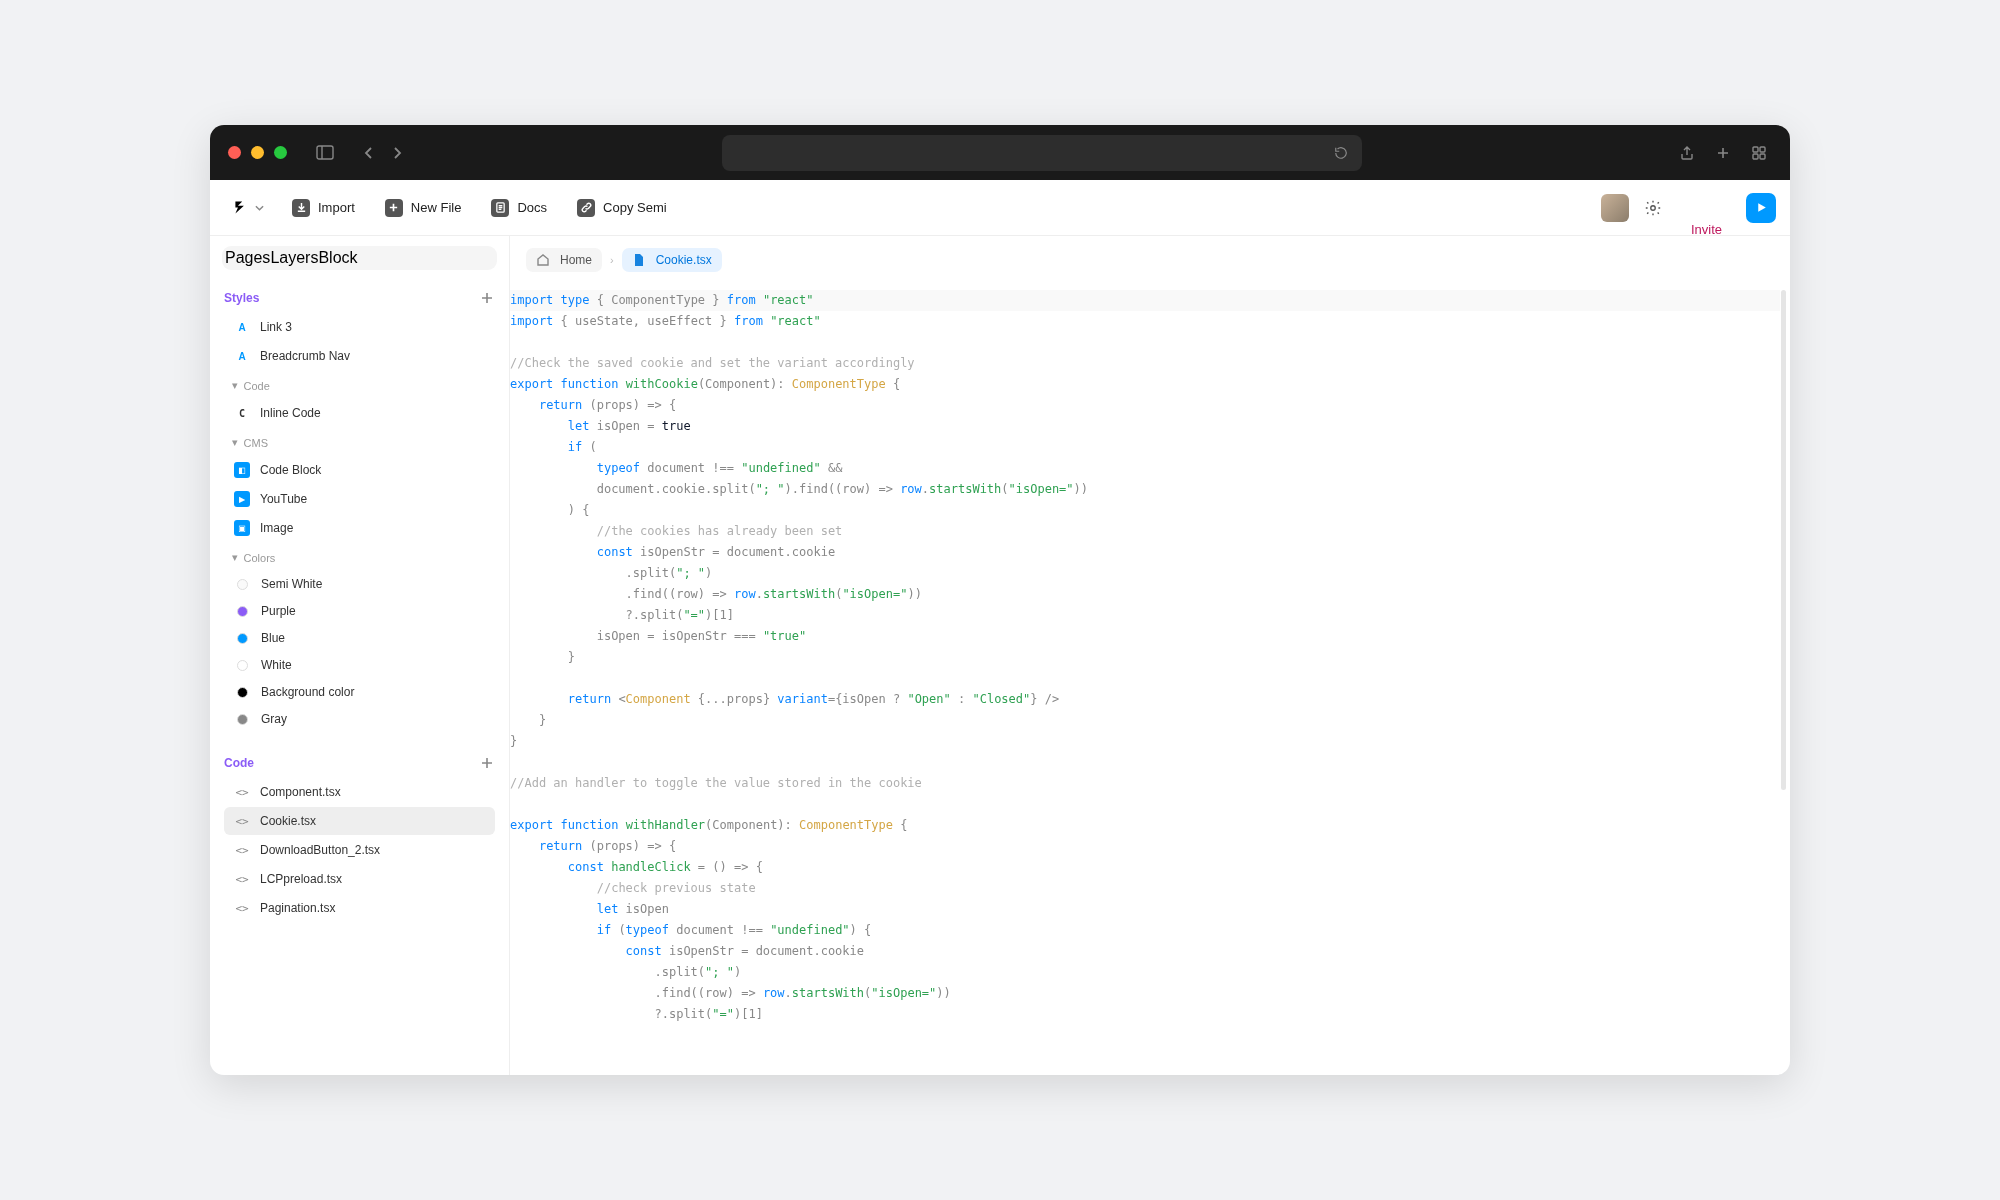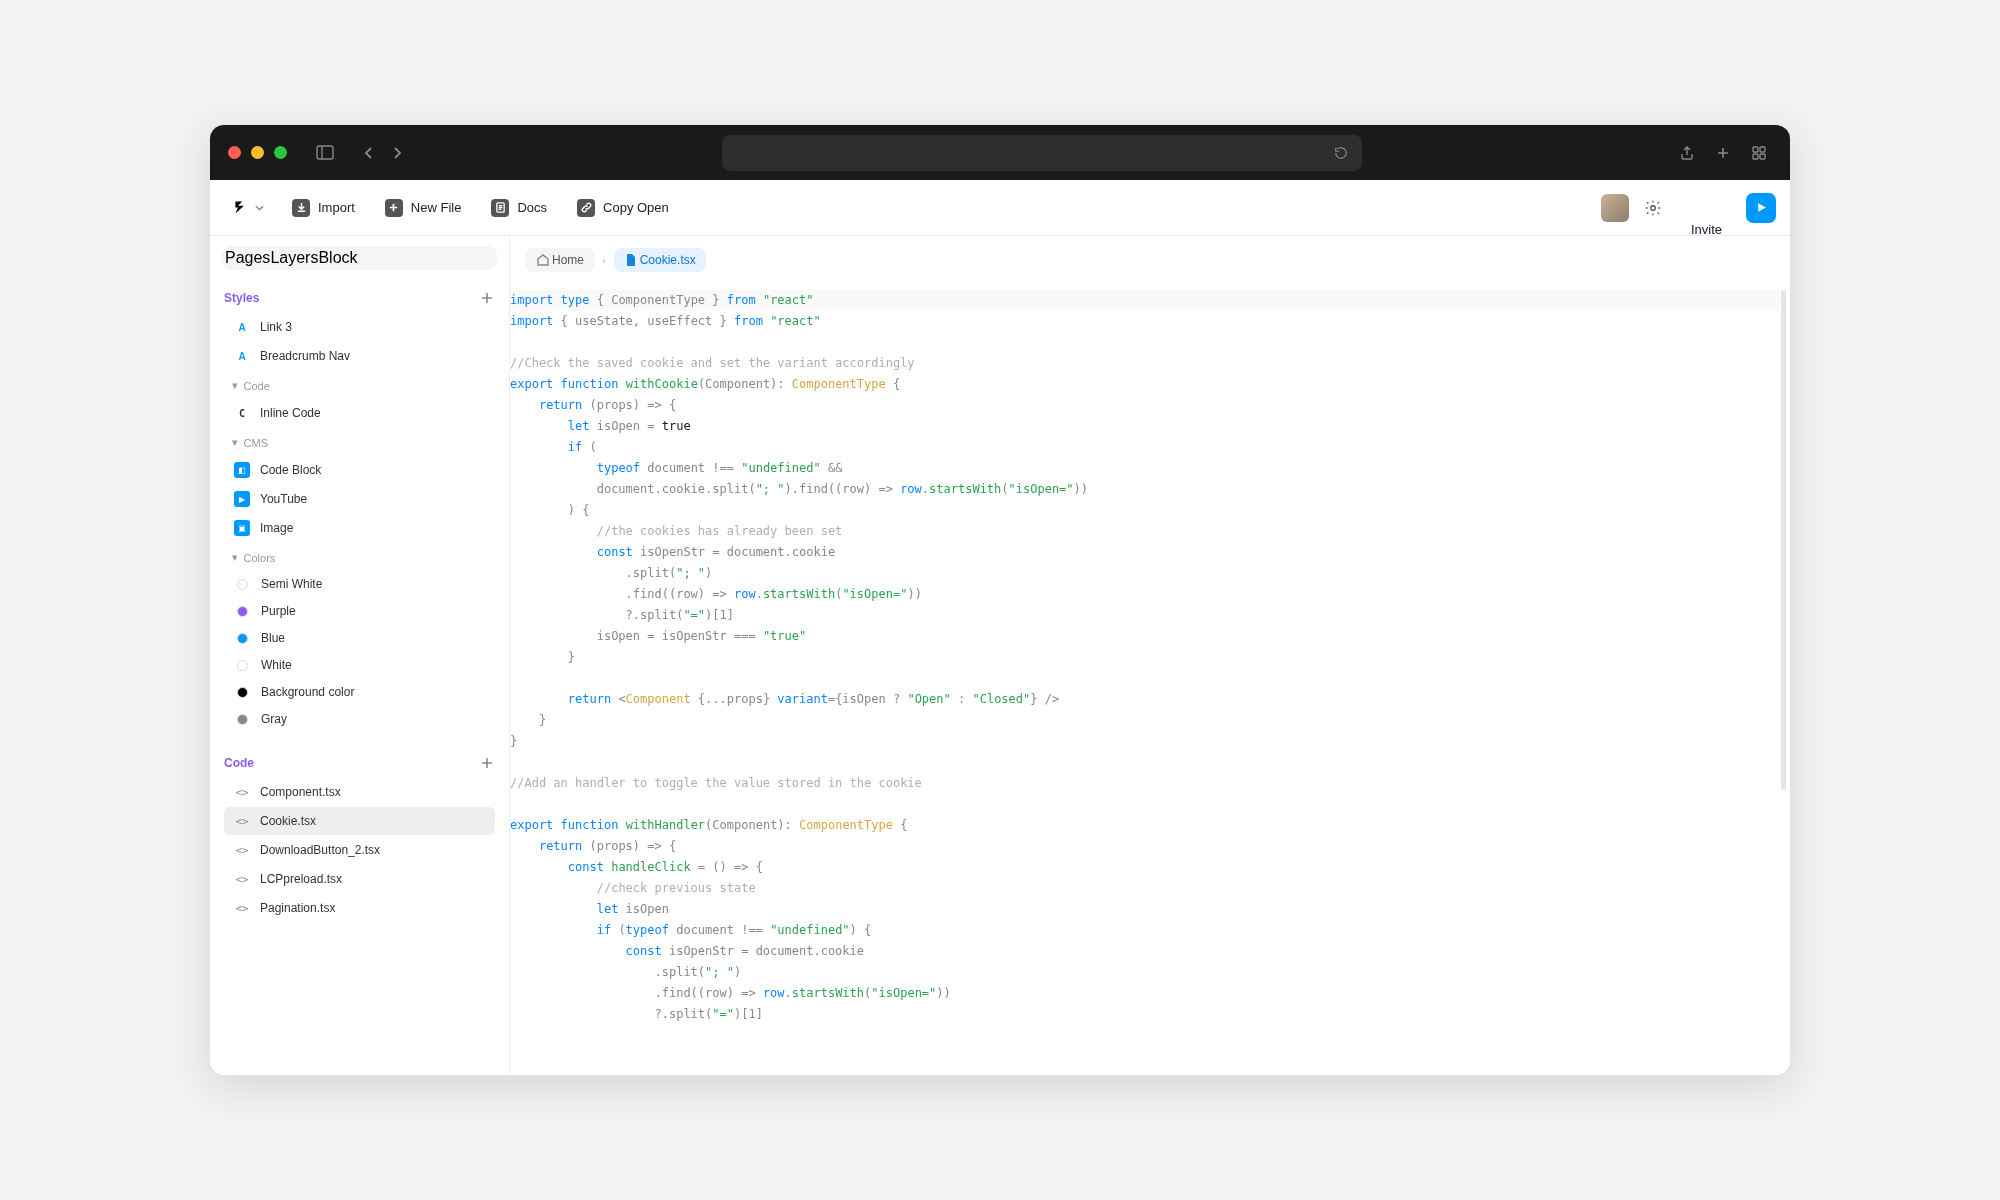--- a/index.html
+++ b/index.html
@@ -18,40 +18,40 @@
 .right-tb { display: flex; gap: 10px; }
 .apptoolbar { height: 56px; background: #fff; border-bottom: 1px solid #eee; display: flex; align-items: center; padding: 0 14px; gap: 10px; }
 .logo-btn { display: flex; align-items: center; gap: 6px; padding: 6px 8px; border-radius: 7px; }
 .logo-mark { width: 17px; height: 17px; }
 .tool-btn { display: flex; align-items: center; gap: 8px; padding: 7px 10px; border-radius: 7px; font-size: 13px; color: #222; font-weight: 500; }
 .tool-btn .ico { width: 18px; height: 18px; background: #555; border-radius: 4px; display: flex; align-items: center; justify-content: center; }
 .tool-btn .ico svg { stroke: #fff; }
 .spacer { flex: 1; }
 .avatar { width: 28px; height: 28px; border-radius: 6px; background: linear-gradient(135deg,#c9b299,#8b7d6b); }
 .settings-btn { width: 28px; height: 28px; display: flex; align-items: center; justify-content: center; color: #555; }
-.invite-btn { padding: 7px 14px; font-size: 13px; font-weight: 500; color: #0f172a; margin-top: 44px; }
+.invite-btn { padding: 7px 14px; font-size: 13px; font-weight: 500; color: #be185d; margin-top: 44px; }
 .play-btn { width: 30px; height: 30px; background: #0099ff; border-radius: 7px; display: flex; align-items: center; justify-content: center; }
 .content { flex: 1; display: flex; overflow: hidden; }
 .sidepanel { width: 300px; border-right: 1px solid #eee; display: flex; flex-direction: column; overflow: hidden; }
 .tabs-wrap { background: #f5f5f5; border-radius: 9px; padding: 3px; display: flex; margin: 10px 12px 6px; }
 .section { padding: 8px 14px; }
 .section-hdr { display: flex; align-items: center; justify-content: space-between; font-size: 12px; font-weight: 600; color: #8b5cf6; padding: 6px 0; }
 .plus-ic { width: 16px; height: 16px; color: #888; }
 .group-label { font-size: 11px; color: #999; padding: 8px 8px 6px; display: flex; align-items: center; gap: 6px; }
 .item { display: flex; align-items: center; gap: 10px; padding: 6px 10px; font-size: 12px; color: #333; border-radius: 6px; margin: 1px 0; }
 .item.active { background: #eee; font-weight: 500; }
 .item .mk { width: 16px; height: 16px; display: flex; align-items: center; justify-content: center; font-size: 10px; flex: none; border-radius: 3px; }
 .item .mk.text { color: #0099ff; font-weight: 700; }
 .item .mk.code { font-family: monospace; font-weight: 700; color: #333; }
 .item .mk.box { background: #0099ff; color: #fff; font-size: 8px; }
 .item .mk.swatch { border-radius: 50%; width: 11px; height: 11px; border: 1px solid #ddd; margin-left: 3px; margin-right: 3px; }
 .sidepanel-body { flex: 1; overflow-y: auto; }
 .editor-col { flex: 1; display: flex; flex-direction: column; overflow: hidden; }
 .breadcrumb-row { display: flex; align-items: center; gap: 8px; padding: 12px 16px; }
-.crumb { display: flex; align-items: flex-end; gap: 2px; padding: 5px 10px; border-radius: 7px; font-size: 12px; color: #555; background: #f5f5f5; }
+.crumb { display: flex; align-items: flex-end; gap: 10px; padding: 5px 10px; border-radius: 7px; font-size: 12px; color: #555; background: #f5f5f5; }
 .crumb.active { background: #e6f2ff; color: #0077dd; }
 .crumb .cic { width: 14px; height: 14px; }
 .chev { color: #bbb; font-size: 11px; }
 .editor { flex: 1; display: flex; overflow: auto; font-family: 'SF Mono', Menlo, Consolas, monospace; font-size: 12px; line-height: 21px; padding-top: 6px; position: relative; }
 .gutter { width: 56px; text-align: right; color: #c5c5c5; padding-right: 16px; user-select: none; }
 .code { flex: 1; white-space: pre; color: #888; }
 .hl-row { position: absolute; left: 0; right: 10px; height: 21px; background: rgba(0,0,0,.025); z-index: 0; }
 .gutter, .code { position: relative; z-index: 1; }
 .kw { color: #0a84ff; }
 .ty { color: #d4a645; }
@@ -151,21 +151,21 @@
           </svg>
         </span>
       <span>Docs</span>
     </div>
     <div class="tool-btn">
       <span class="ico">
           <svg width="11" height="11" viewBox="0 0 12 12" fill="none" stroke-width="1.5">
             <path d="M5 7a2 2 0 0 0 3 0l2-2a2 2 0 0 0-3-3l-1 1M7 5a2 2 0 0 0-3 0L2 7a2 2 0 0 0 3 3l1-1"></path>
           </svg>
         </span>
-      <span>Copy Open</span>
+      <span>Copy Semi</span>
     </div>
     <div class="spacer"></div>
     <div class="avatar"></div>
     <div class="settings-btn">
       <svg width="18" height="18" viewBox="0 0 20 20" fill="none" stroke="currentColor" stroke-width="1.5">
           <circle cx="10" cy="10" r="2.5"></circle>
           <path d="M10 2v2M10 16v2M3.5 3.5l1.4 1.4M15.1 15.1l1.4 1.4M2 10h2M16 10h2M3.5 16.5l1.4-1.4M15.1 4.9l1.4-1.4"></path>
         </svg>
     </div>
     <div class="invite-btn">Invite</div>

